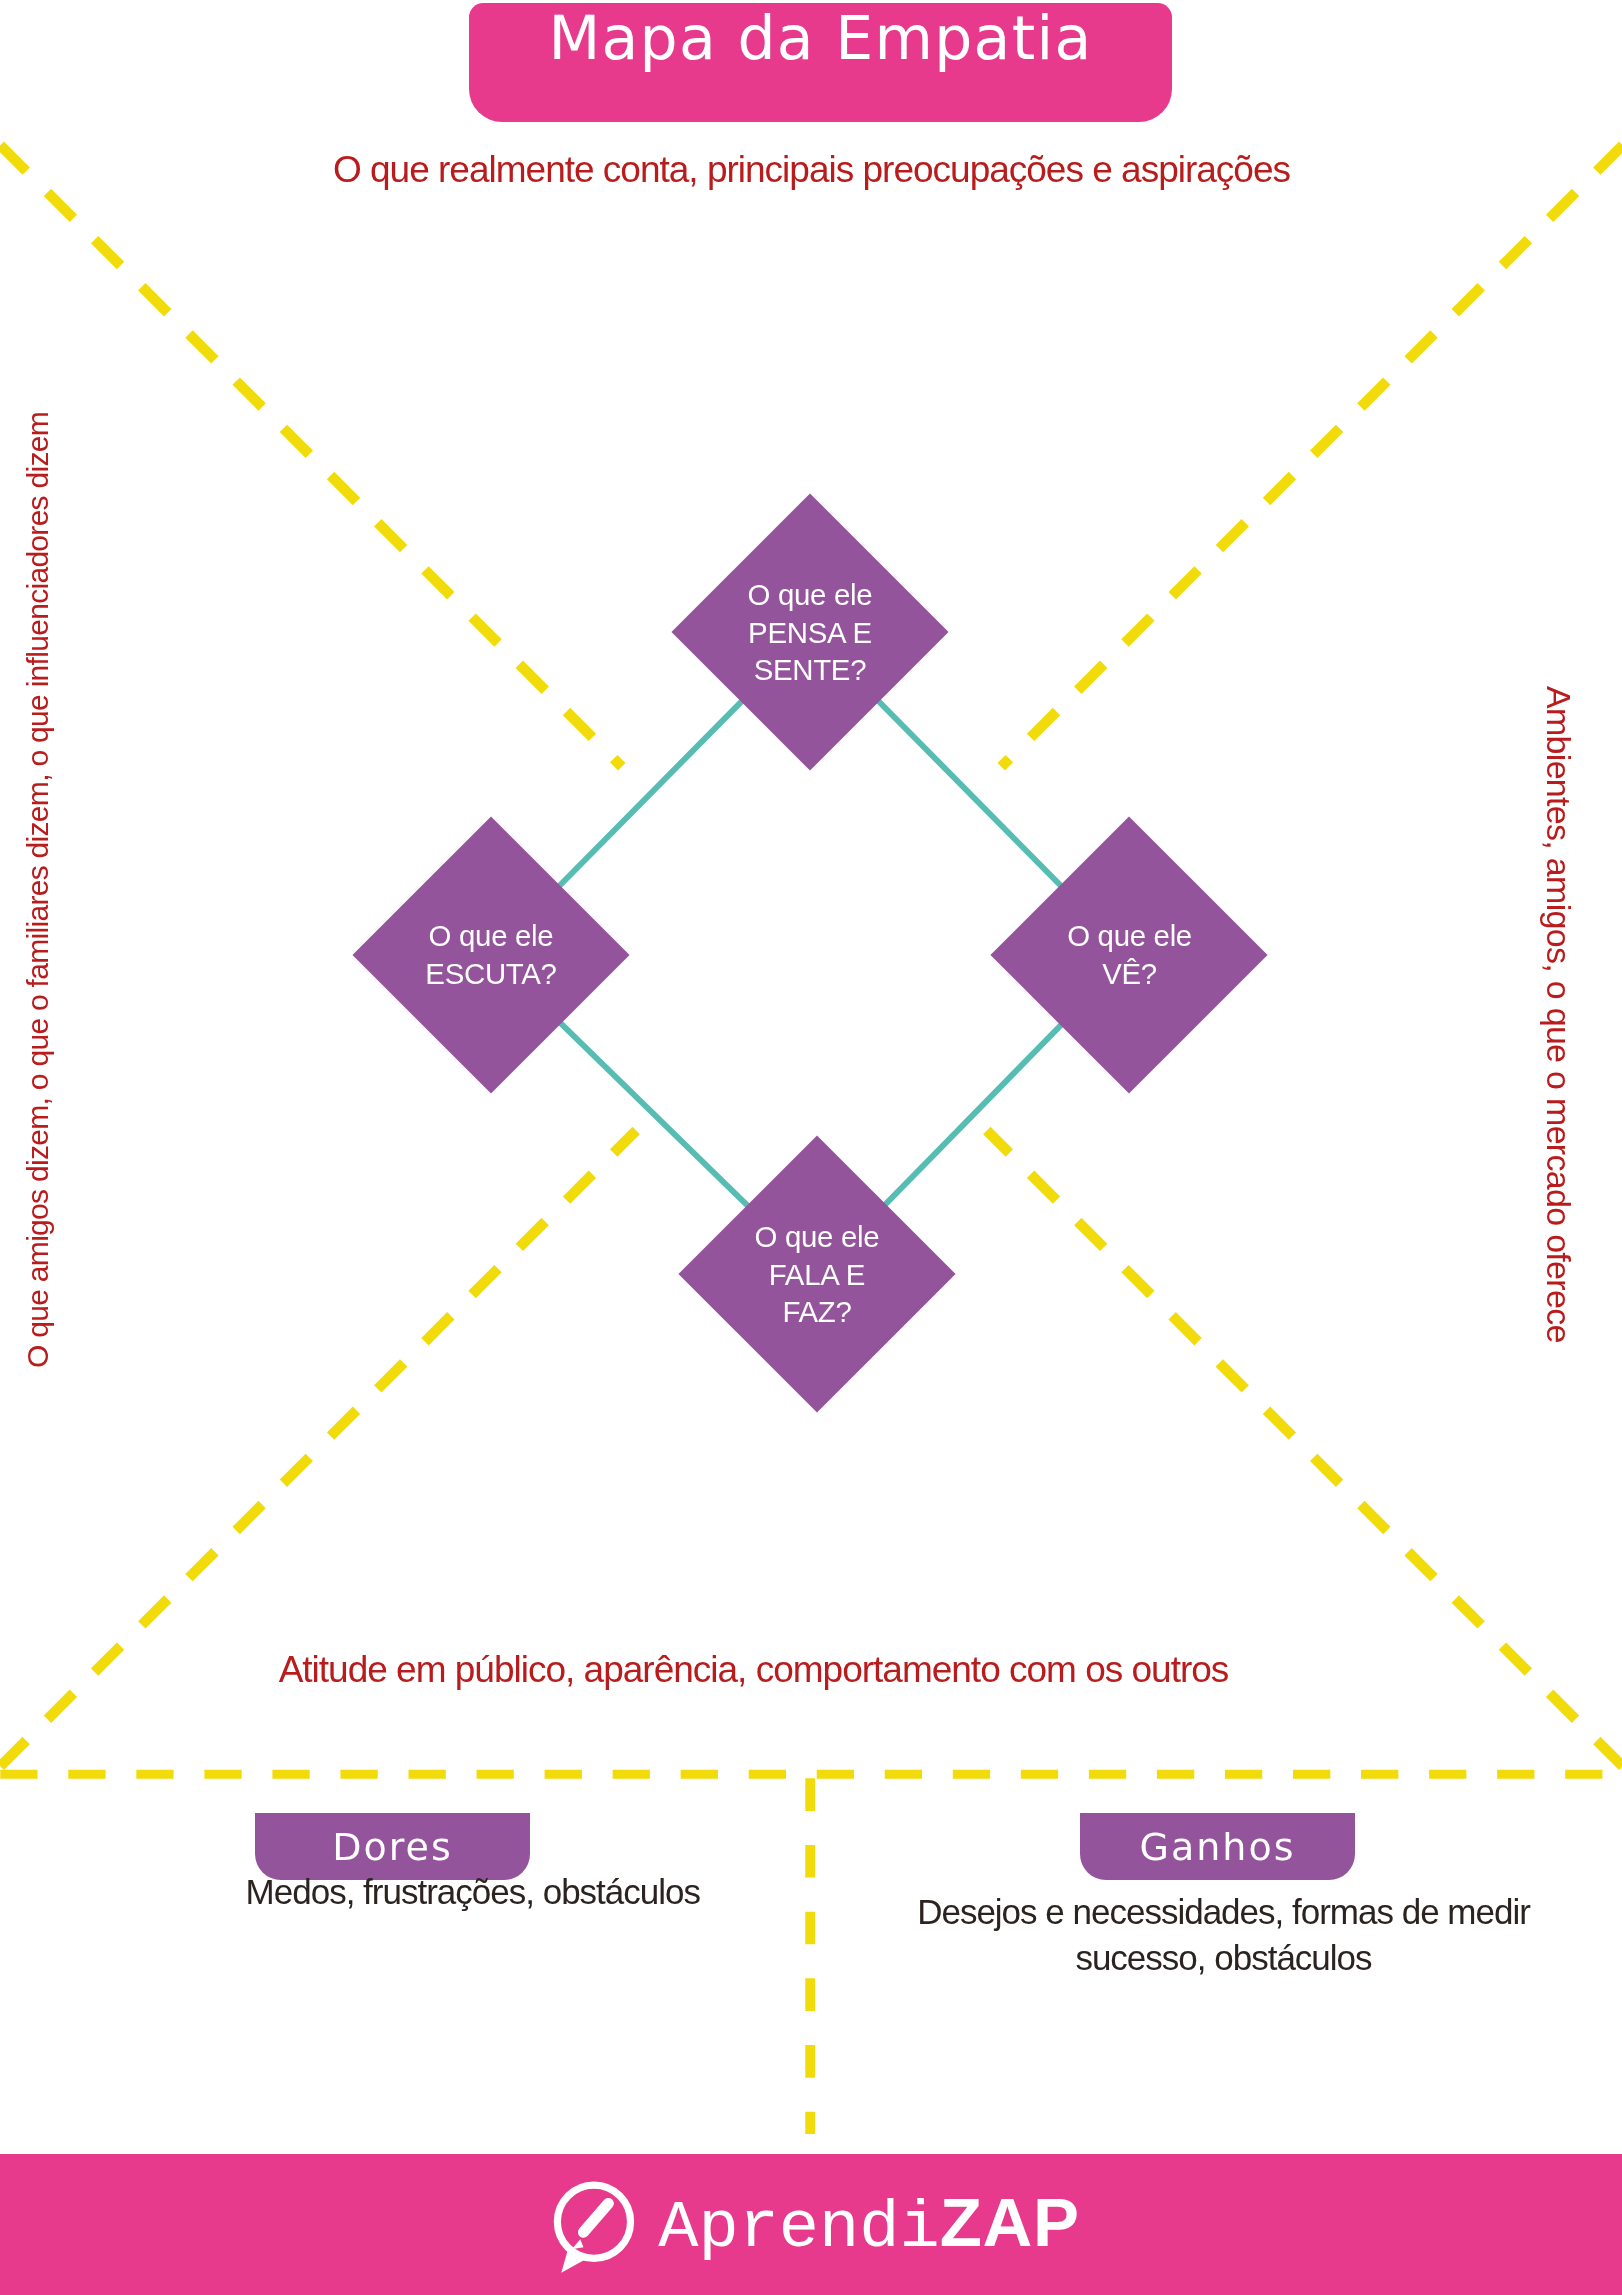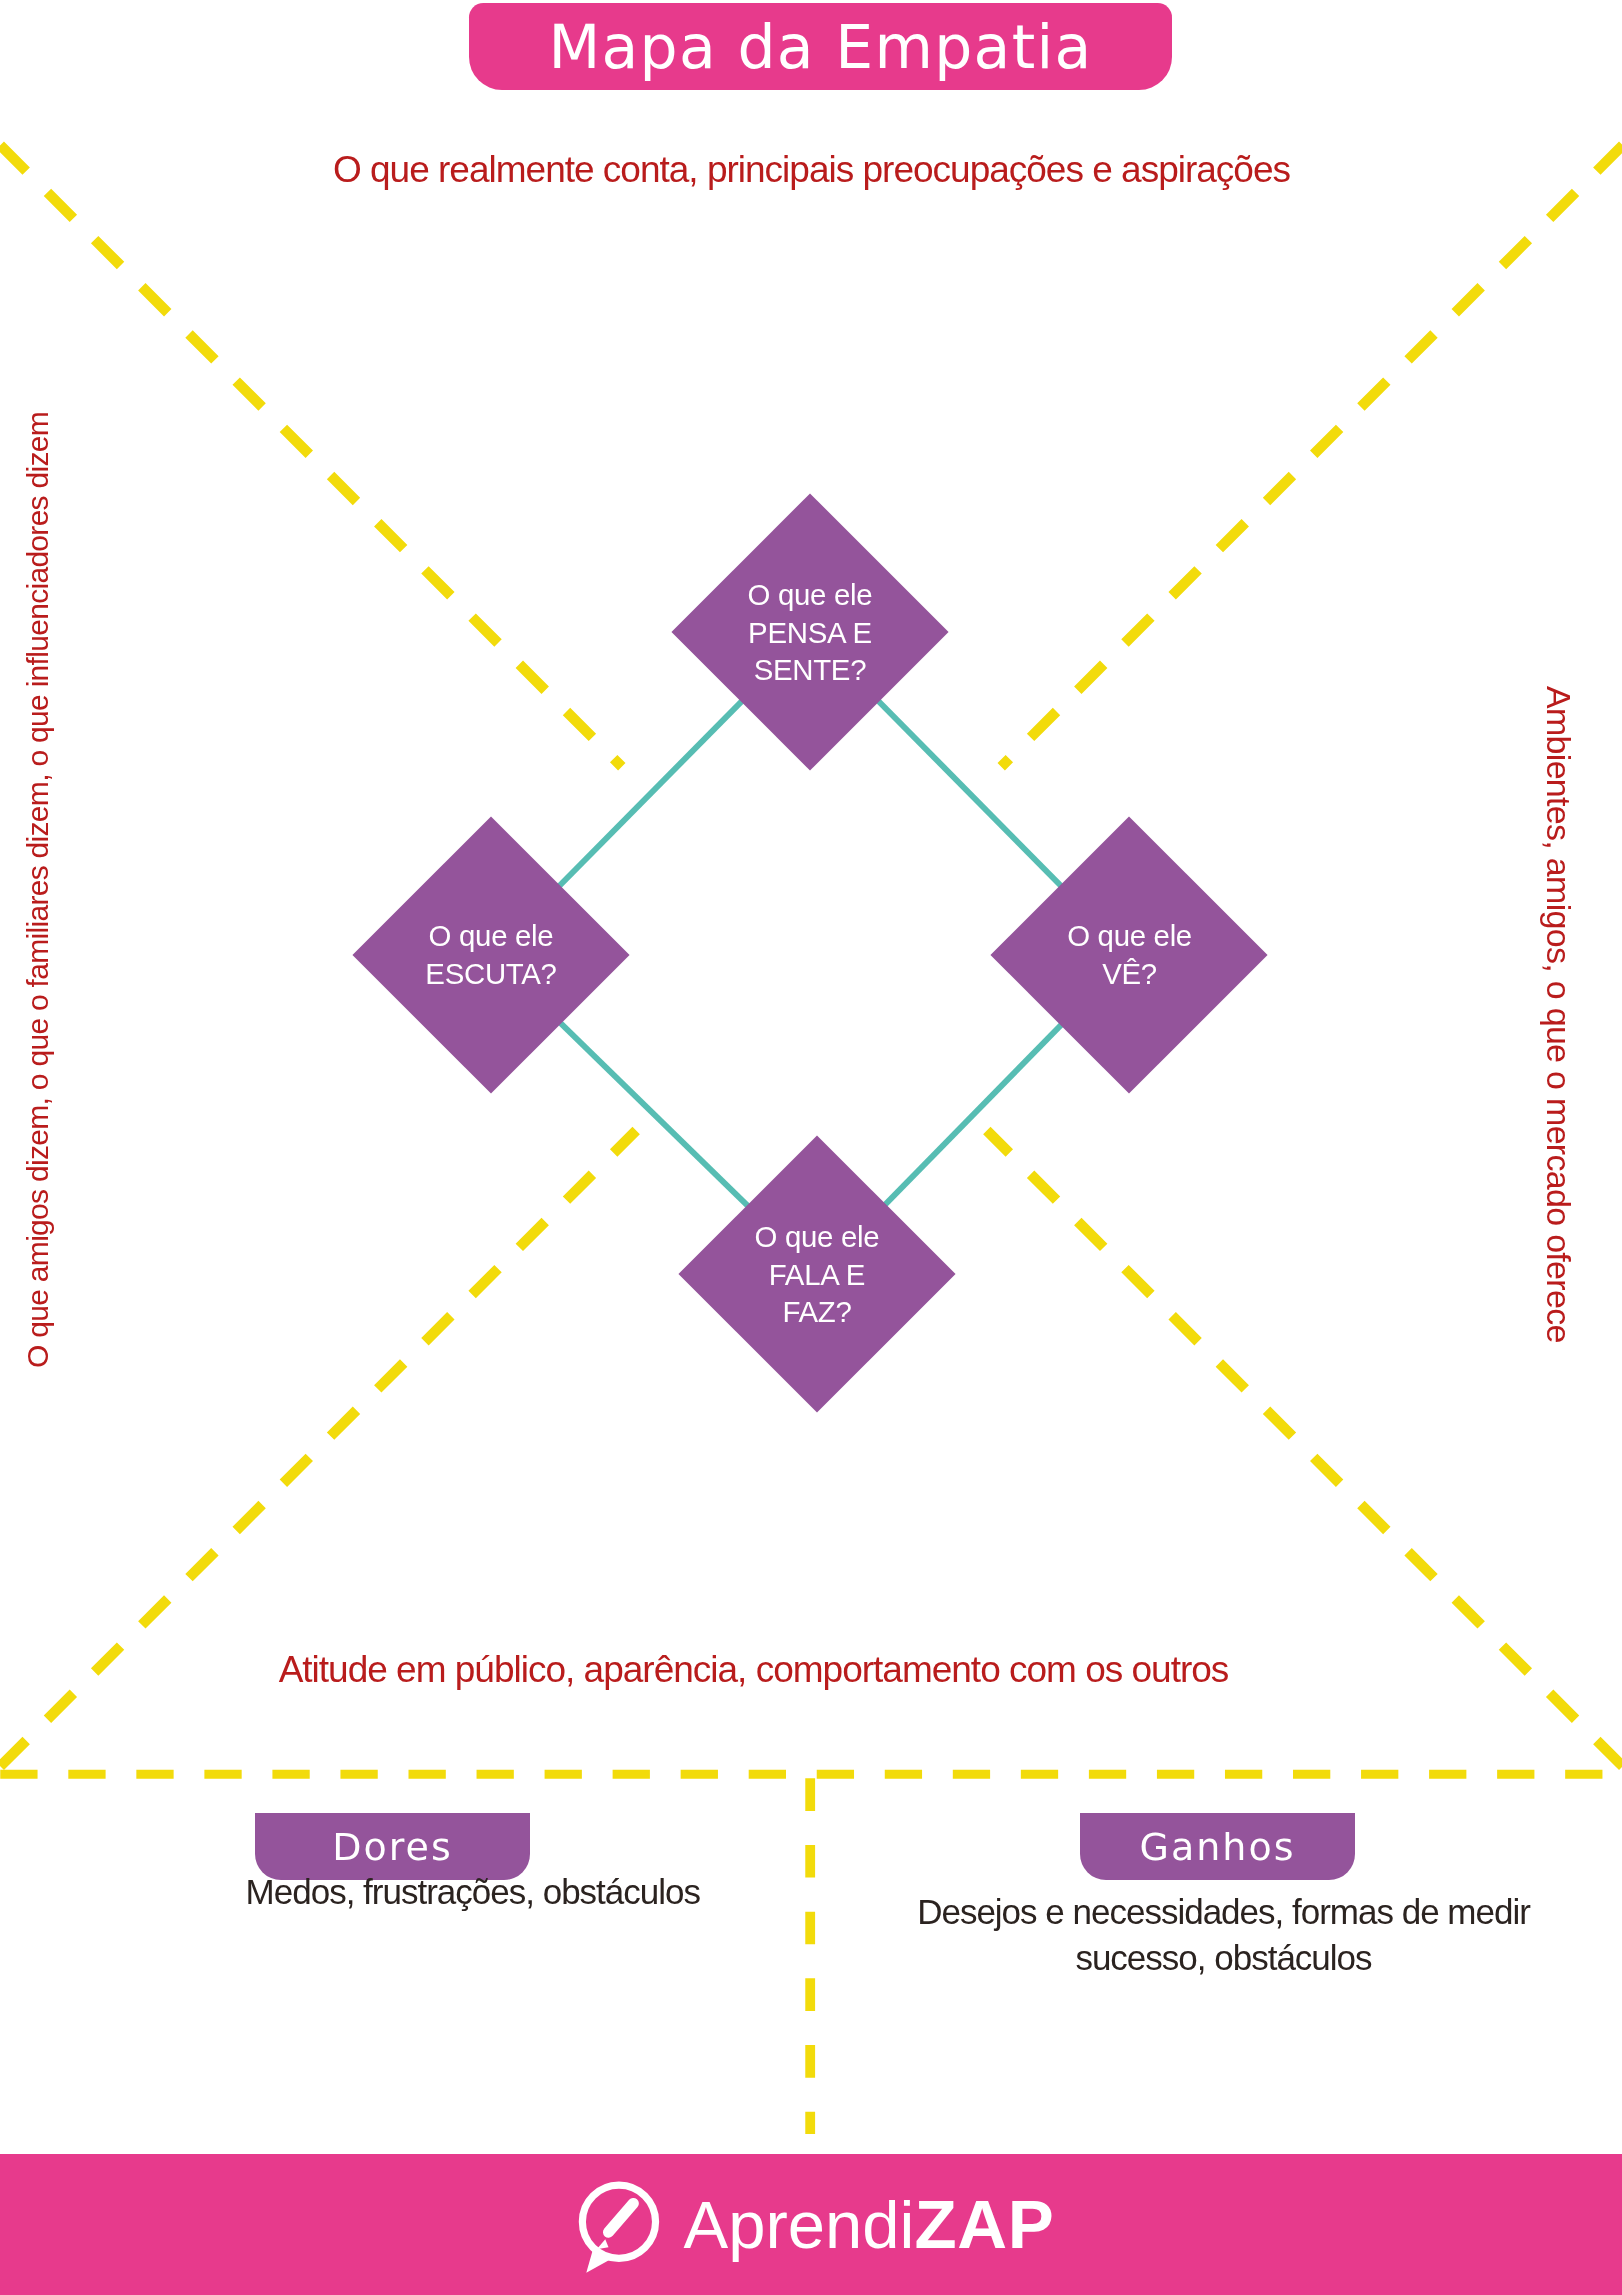--- a/index.html
+++ b/index.html
@@ -8,24 +8,24 @@
     width:1623px;height:2295px;
     background:#ffffff;
     overflow:hidden;
     font-family:"Liberation Sans",sans-serif;
     color:#2b2320;
   }
   svg.lines{position:absolute;left:0;top:0;width:1623px;height:2295px;}
 
   
   .title-banner{
-    position:absolute;left:469px;top:3.3px;width:703px;height:87px;
+    position:absolute;left:469px;top:3.3px;width:703px;height:119px;
     background:#e73a8c;
     border-radius:14.4px 14.4px 33px 33px;
-    display:flex;align-items:center;justify-content:center;
+    display:flex;justify-content:center;
   }
   .title-banner .t{
     font-family:"DejaVu Sans",sans-serif;
     font-size:60px;color:#ffffff;letter-spacing:1.3px;white-space:nowrap;
   }
 
   
   .note{position:absolute;color:#b91c1c;letter-spacing:-1px;}
   .top-note{left:0;top:149px;width:1623px;text-align:center;font-size:37px;}
   .bottom-note{left:0;top:1649px;width:1507px;text-align:center;font-size:37px;}
@@ -75,21 +75,21 @@
   .desc-dores{left:46px;width:654px;text-align:right;}
   .desc-ganhos{left:890px;width:667px;margin-top:20px;}
 
   
   .footer{
     position:absolute;left:0;top:2154px;width:1623px;height:141px;
     background:#e73a8c;
     display:flex;align-items:center;justify-content:center;gap:17px;
   }
   .brand{display:flex;align-items:baseline;color:#ffffff;white-space:nowrap;}
-  .brand .reg{font-size:67px;font-weight:400;letter-spacing:0px;}
+  .brand .reg{font-size:67px;font-weight:400;letter-spacing:0px;font-family:Liberation Mono, monospace;}
   .brand .bold{font-size:69px;font-weight:700;letter-spacing:0.7px;}
 </style>
 </head>
 <body>
 
 <div class="page">
 
   <svg class="lines" viewBox="0 0 2480 3508">
 
     <path d="M0 222 L950 1172" stroke="#f2db0b" stroke-width="16" stroke-dasharray="56 46" fill="none"></path>

